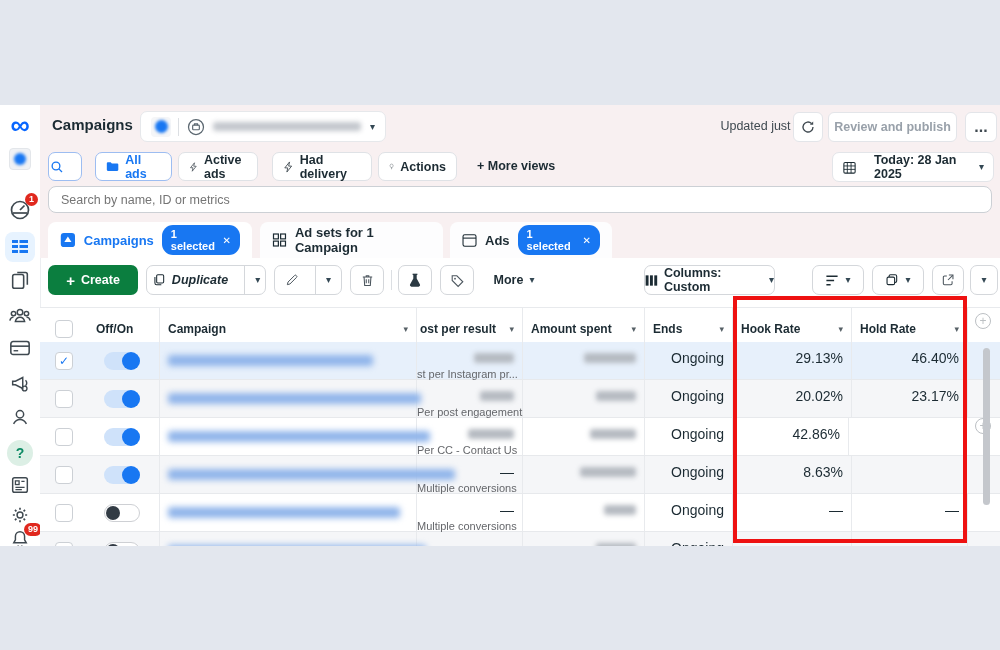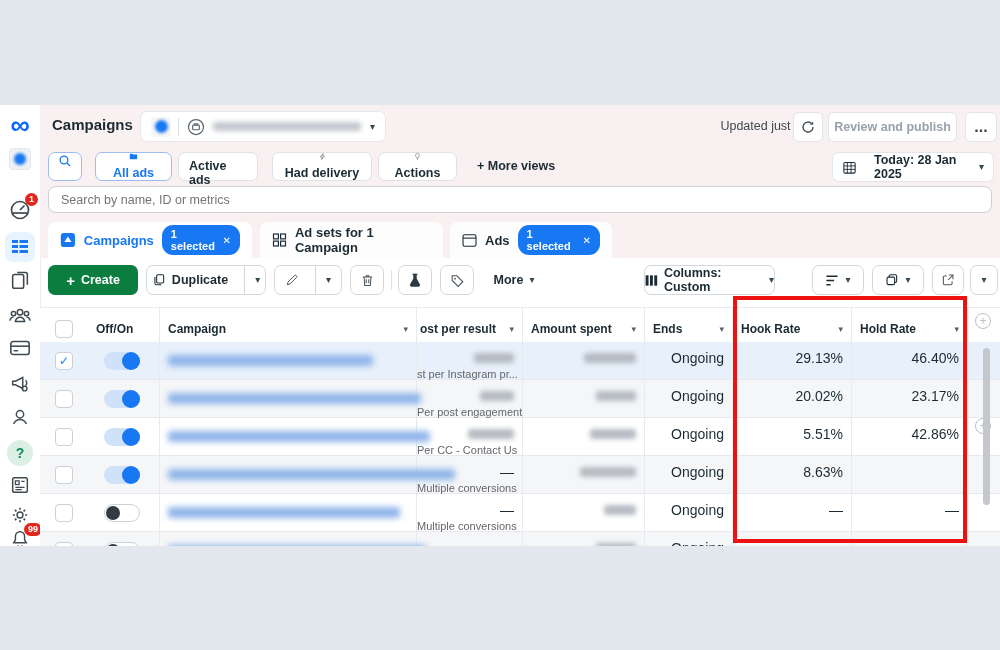--- a/index.html
+++ b/index.html
@@ -27,40 +27,40 @@
   .acct-avatar{width:20px;height:20px;border-radius:4px;background:#f5f6f8;display:flex;align-items:center;justify-content:center;}
   .acct-avatar i{display:block;width:13px;height:13px;border-radius:50%;background:#1877f2;filter:blur(1.5px);}
   .vdiv{width:1px;height:18px;background:#dcdfe3;}
   .blur-bar{display:inline-block;height:9px;border-radius:3px;background:#c3c7cd;filter:blur(2.5px);}
   .caret{font-size:10px;color:#344854;line-height:10px;}
   .updated{position:absolute;right:183px;top:14px;font-size:12.5px;color:#3f4950;}
   .sq-btn{position:absolute;top:7px;height:30px;background:#fff;border:1px solid #e3e5e9;border-radius:6px;display:flex;align-items:center;justify-content:center;box-sizing:border-box;color:#3f4950;}
   .disabled-txt{color:#99a1aa;font-size:12.5px;font-weight:bold;}
 
   
-  .chip{position:absolute;top:47px;height:29px;background:#fff;border:1px solid #dfe2e6;border-radius:7px;display:flex;align-items:center;gap:6px;padding:0 10px;box-sizing:border-box;font-size:12.5px;font-weight:bold;color:#1c2b33;flex-direction:column;}
+  .chip{position:absolute;top:47px;height:29px;background:#fff;border:1px solid #dfe2e6;border-radius:7px;display:flex;align-items:center;gap:6px;padding:0 10px;box-sizing:border-box;font-size:12.5px;font-weight:bold;color:#1c2b33;}
   .chip.blue{border:1px solid #9dbdf1;color:#1877f2;}
   .moreviews{position:absolute;left:437px;top:54px;font-size:12.5px;font-weight:bold;color:#1c2b33;}
   .date-btn{position:absolute;left:792px;top:47px;width:162px;height:30px;background:#fff;border:1px solid #e3e5e9;border-radius:7px;display:flex;align-items:center;gap:7px;padding:0 9px;box-sizing:border-box;font-size:12.5px;font-weight:bold;color:#1c2b33;justify-content:space-between;}
 
   
   .search-input{position:absolute;left:8px;top:81px;width:944px;height:27px;background:#fff;border:1px solid #ccd0d5;border-radius:8px;box-sizing:border-box;font-size:12.5px;color:#8d949e;padding:0 12px;outline:none;font-family:inherit;}
 
   
   .tab{position:absolute;top:117px;height:36px;border-radius:8px 8px 0 0;display:flex;align-items:center;gap:8px;padding:0 12px;box-sizing:border-box;font-size:13px;font-weight:bold;}
   .tab.active{background:#fff;color:#1877f2;}
   .tab.idle{background:#fdfdfe;color:#1c2b33;}
   .selpill{background:#1877f2;color:#fff;font-size:11px;font-weight:bold;border-radius:11px;padding:3px 9px;display:flex;align-items:center;gap:7px;}
   .selpill .x{font-size:10px;}
 
   
   .tbtn{position:absolute;top:160px;height:30px;background:#fff;border:1px solid #d4d7db;border-radius:7px;display:flex;align-items:center;justify-content:center;gap:6px;box-sizing:border-box;font-size:12.5px;font-weight:bold;color:#1c2b33;}
   .create-btn{background:#0b7e3f;border:none;color:#fff;}
   .split{padding:0;}
-  .split .seg{height:100%;display:flex;align-items:center;justify-content:center;gap:6px;padding:0 10px;}
+  .split .seg{height:100%;display:flex;align-items:center;justify-content:center;gap:6px;padding:0 10px;font-style:italic;}
   .split .seg+.seg{border-left:1px solid #d4d7db;}
   .ghost{border:none;background:transparent;}
   .tool-div{position:absolute;top:165px;width:1px;height:20px;background:#dcdfe3;}
 
   
   .thead{position:absolute;left:0;top:193px;width:960px;height:44px;background:#fff;border-top:1px solid #e8eaed;border-bottom:1px solid #dcdee2;display:flex;box-sizing:border-box;margin-top:9px;}
   .tbody{position:absolute;left:0;top:237px;width:960px;}
   .t-row{display:flex;height:38px;background:#fff;border-bottom:1px solid #e7e9ec;box-sizing:border-box;}
   .t-row.alt{background:#f5f6f8;}
   .t-row.selected{background:#e7f0fb;}
@@ -488,23 +488,20 @@
             <div class="tc c-cost">
               <div class="vline"><span class="blur-val" style="width:46px"></span></div>
               <div class="sub">Per CC - Contact Us</div>
             </div>
             <div class="tc c-amount">
               <div class="vline"><span class="blur-val" style="width:46px"></span></div>
             </div>
             <div class="tc c-ends">
               <div class="vline">Ongoing</div>
             </div>
-            <div class="tc c-hook">
-              <div class="vline">5.51%</div>
-            </div>
             <div class="tc c-hold">
               <div class="vline">42.86%</div>
             </div>
             <div class="tc c-extra"></div>
           </div>
           <div class="t-row alt">
             <div class="tc c-check">
               <span class="checkbox"></span>
             </div>
             <div class="tc c-toggle">

